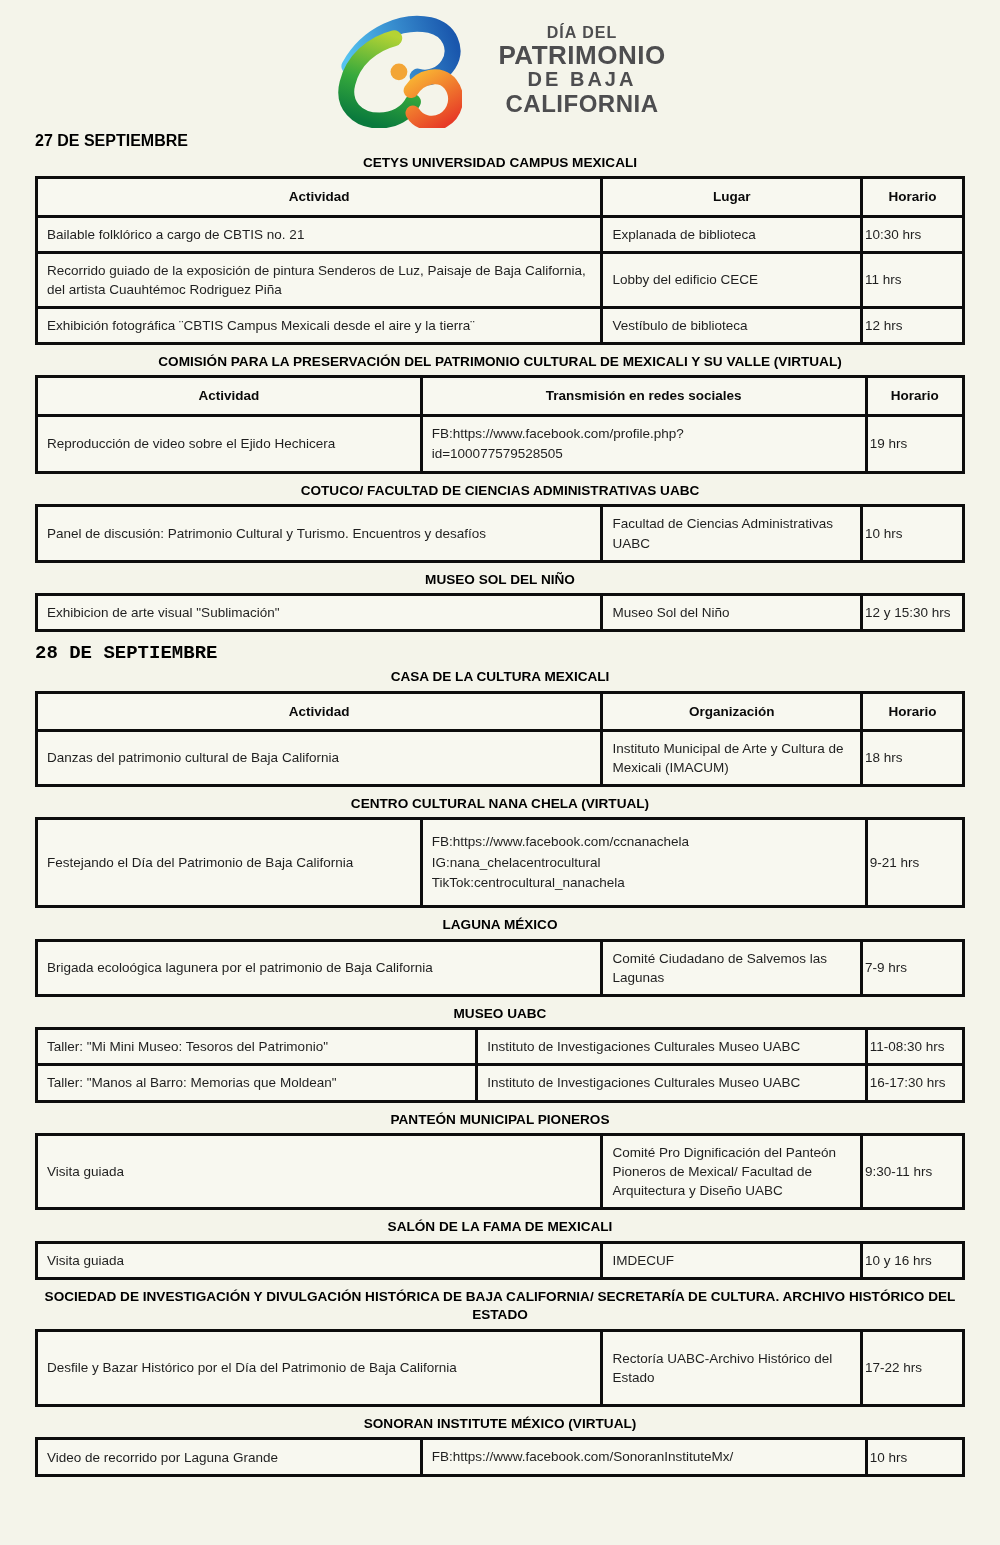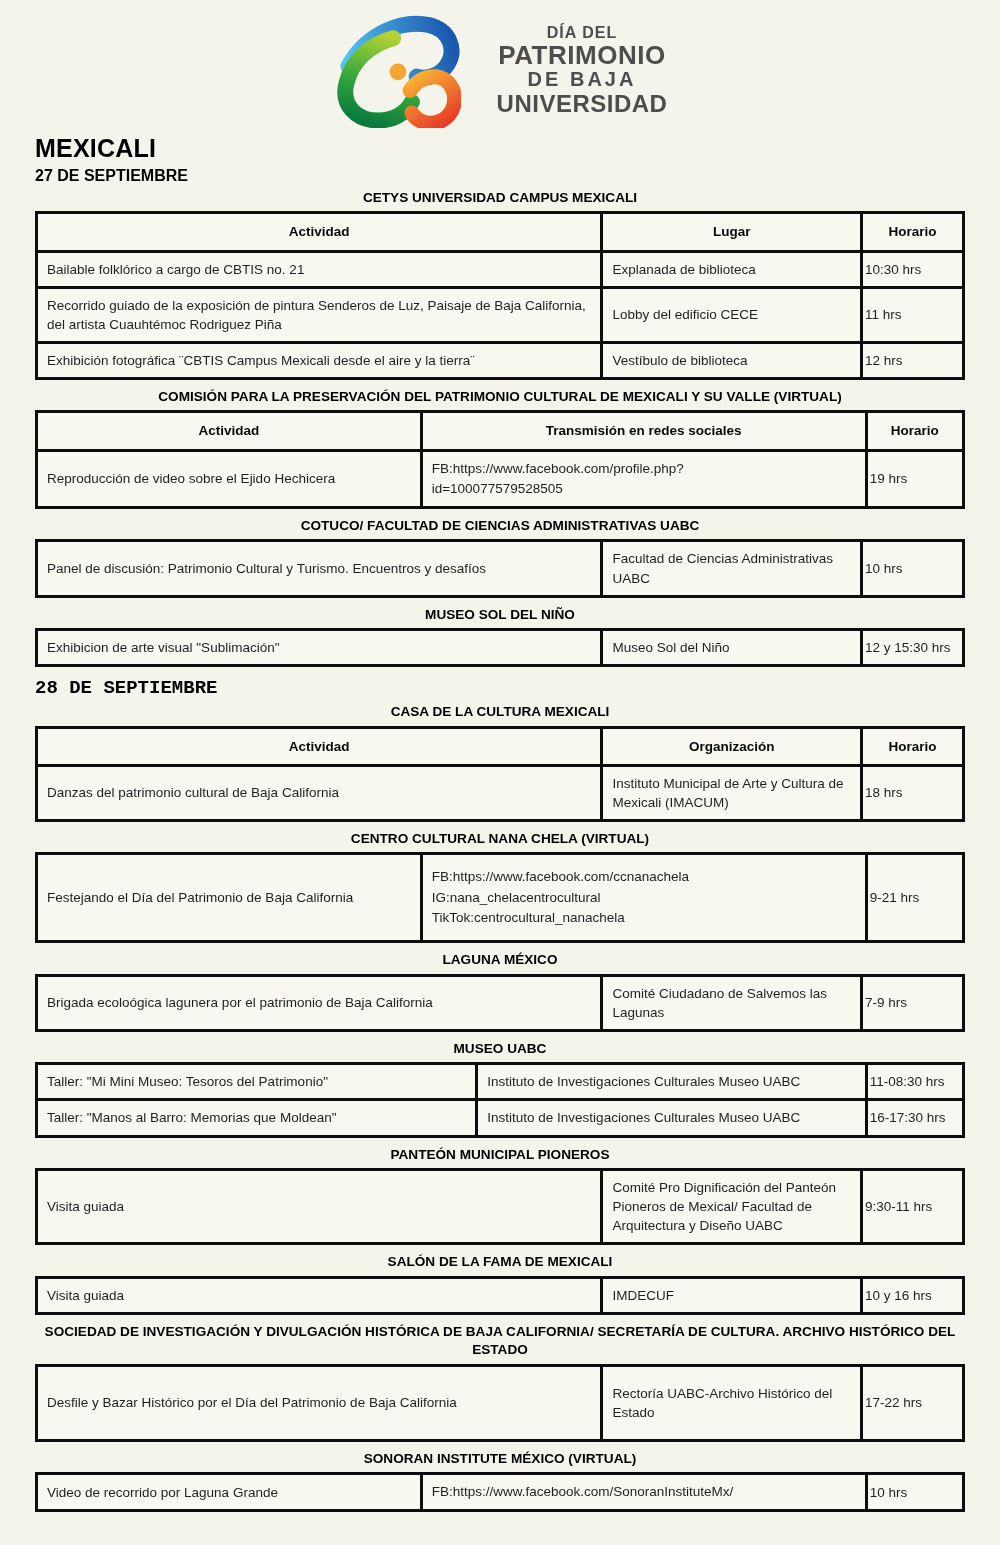--- a/index.html
+++ b/index.html
@@ -71,27 +71,26 @@
     </defs>
     <path d="M14,58 C34,22 72,8 100,14 C122,19 130,40 120,56 C113,67 99,73 87,69" fill="none" stroke="url(#gb)" stroke-width="17" stroke-linecap="round"></path>
     <path d="M62,28 C38,34 18,52 12,76 C6,99 22,116 46,116 C62,116 76,108 82,96" fill="none" stroke="url(#gg)" stroke-width="17" stroke-linecap="round"></path>
     <path d="M80,84 C90,68 112,64 122,77 C132,90 128,108 114,116 C102,122 88,118 82,108" fill="none" stroke="url(#go)" stroke-width="16" stroke-linecap="round"></path>
     <circle cx="67" cy="64" r="9" fill="#f3a536"></circle>
   </svg>
   <div class="wordmark">
     <div class="wm1">DÍA DEL</div>
     <div class="wm2">PATRIMONIO</div>
     <div class="wm3">DE BAJA</div>
-    <div class="wm4">UNIVERSIDAD</div>
+    <div class="wm4">CALIFORNIA</div>
   </div>
 </header>
 
 <main class="content">
 
-  <h1 class="city-title">MEXICALI</h1>
   <h2 class="date-heading">27 DE SEPTIEMBRE</h2>
 
   <section>
     <h3 class="sec-title first">CETYS UNIVERSIDAD CAMPUS MEXICALI</h3>
     <table class="sched cols-main">
       <colgroup>
           <col class="c1">
           <col class="c2">
           <col class="c3">
         </colgroup>

